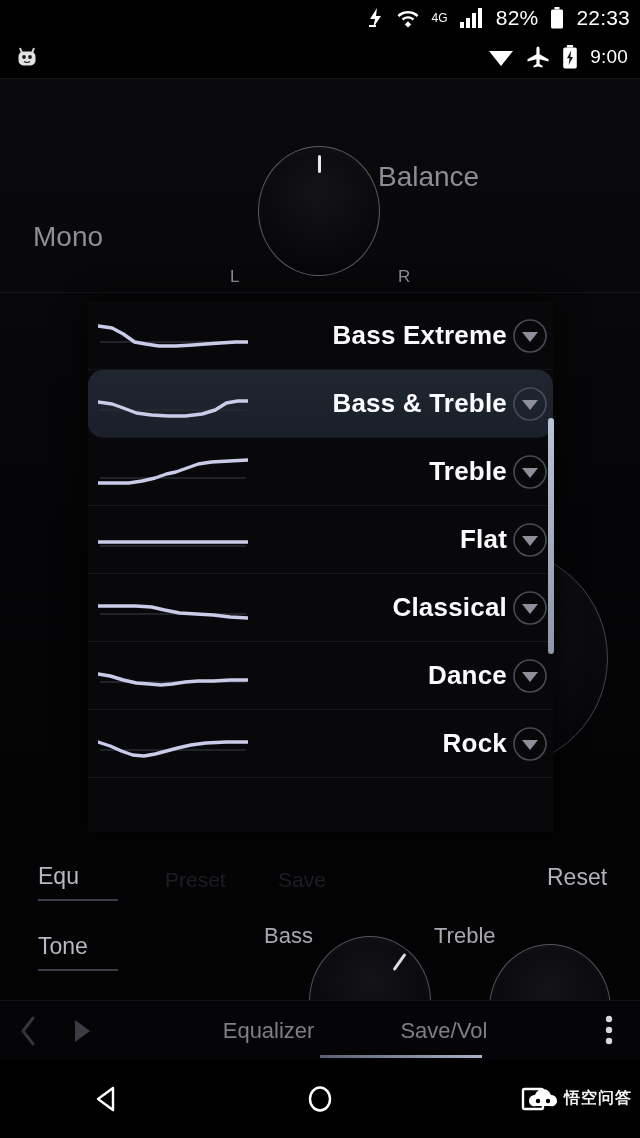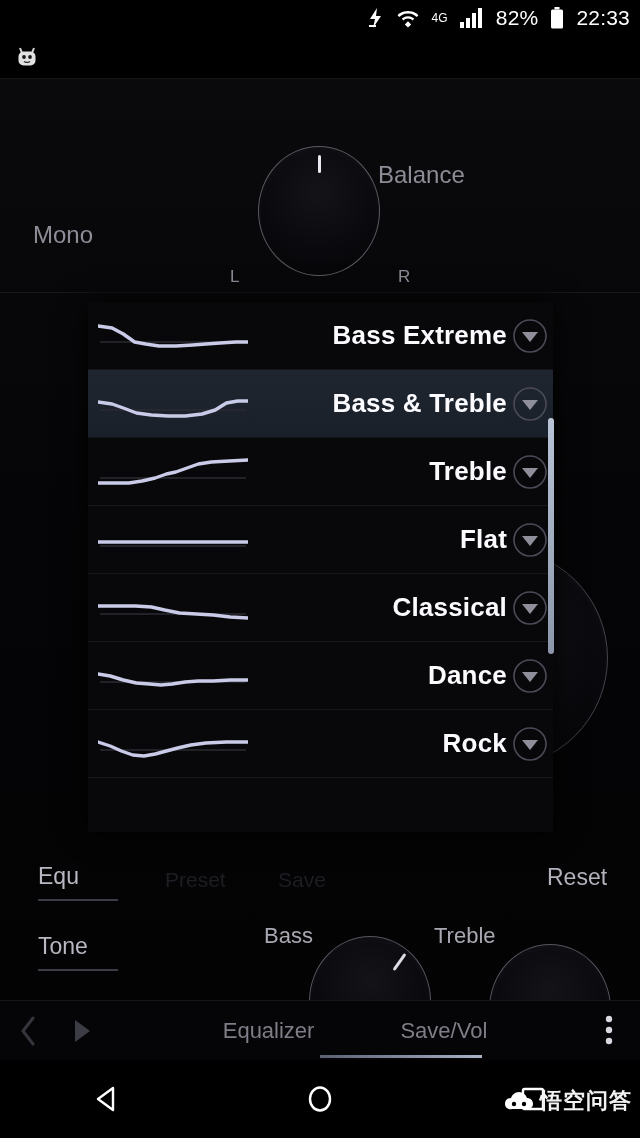--- a/index.html
+++ b/index.html
@@ -38,21 +38,21 @@
   
   #balance-section { position: absolute; left: 0; top: 0; width: 640px; height: 222px; }
   .knob {
     position: absolute; border-radius: 50%;
     background: radial-gradient(circle at 50% 35%, #131318 0%, #0a0a0e 55%, #030305 100%);
     border: 1px solid #9a9aa2;
     box-shadow: inset 0 2px 10px rgba(255,255,255,.03);
   }
   .knob-dim { border-color: #5a5a62; }
   .knob-ind { position: absolute; background: #e9e9f2; border-radius: 2px; }
-  .lbl { position: absolute; color: #8d8d97; font-size: 24px; white-space: nowrap; }
+  .lbl { position: absolute; color: #8d8d97; font-size: 28px; white-space: nowrap; }
   .lbl-sm { font-size: 17px; }
 
   
   #lower-controls { position: absolute; left: 0; top: 600px; width: 640px; height: 382px; }
   .side-tab { position: absolute; left: 38px; }
   .side-tab .side-tab-label { color: #b8b8c2; font-size: 23px; }
   .side-tab .side-tab-rule { width: 80px; height: 2px; background: #3b3b4a; margin-top: 9px; }
   .ghost { color: #1d1d24; }
 
   
@@ -60,21 +60,21 @@
     position: absolute; left: 88px; top: 224px; width: 465px; height: 530px;
     background: #08080b;
     box-shadow: 0 0 26px rgba(0,0,0,.9);
     overflow: hidden;
   }
   .preset-row {
     position: relative; display: flex; align-items: center;
     height: 68px; padding: 0 0 0 10px;
     border-bottom: 1px solid #15151b;
   }
-  .preset-row.selected { background: linear-gradient(#20262f, #1a202a); }
+  .preset-row.selected { background: linear-gradient(#20262f, #1a202a); border-radius: 15px; }
   .curve { width: 150px; height: 44px; flex: 0 0 150px; }
   .curve svg { display: block; width: 150px; height: 44px; }
   .preset-name {
     flex: 1 1 auto; margin-left: 16px;
     color: #fbfbff; font-size: 26px; font-weight: bold; letter-spacing: .2px; text-align: right;
   }
   .expand-btn { flex: 0 0 46px; width: 46px; display: flex; align-items: center; justify-content: center; }
   .expand-btn svg { display: block; }
   #preset-scrollbar {
     position: absolute; left: 548px; top: 340px; width: 6px; height: 236px;
@@ -95,21 +95,21 @@
     color: #4d7c0f; font-size: 27px; font-weight: bold;
   }
   #page-underline { position: absolute; left: 320px; top: 1055px; width: 162px; height: 3px;
     background: linear-gradient(90deg,#5a5f72,#aab2c6); }
 
   
   #navbar { position: absolute; left: 0; top: 1060px; width: 640px; height: 78px; background: #000;
     display: flex; align-items: center; justify-content: space-around; }
   .nav-btn { width: 90px; height: 78px; display: flex; align-items: center; justify-content: center; }
   #watermark { position: absolute; right: 8px; top: 1086px; display: flex; align-items: center; gap: 6px; }
-  #watermark-text { color: #f2f2f2; font-size: 22px; font-weight: bold; letter-spacing: 1px; }
+  #watermark-text { color: #f2f2f2; font-size: 16px; font-weight: bold; letter-spacing: 1px; }
 </style>
 </head>
 <body>
 
 <div id="screen">
 
   <div class="statusbar" id="statusbar-system">
     <div class="sb-group">
       <span class="ic">
         <svg width="18" height="22" viewBox="0 0 18 22">
@@ -147,20 +147,40 @@
   <div class="statusbar" id="statusbar-app">
     <span class="ic">
       <svg width="26" height="26" viewBox="0 0 26 26">
         <path d="M6 4 L8 9 M20 4 L18 9" stroke="#d8d8d8" stroke-width="2" fill="none"></path>
         <rect x="4.5" y="7.5" width="17" height="14" rx="5" fill="#e2e2e2"></rect>
         <circle cx="10" cy="13" r="1.9" fill="#1a1a1a"></circle>
         <circle cx="16" cy="13" r="1.9" fill="#1a1a1a"></circle>
         <path d="M10 17.5 Q13 19.4 16 17.5" stroke="#1a1a1a" stroke-width="1.3" fill="none"></path>
       </svg>
     </span>
+    <div class="sb-group">
+      <span class="ic">
+        <svg width="26" height="20" viewBox="0 0 26 20">
+            <path d="M1 4 L25 4 L13 19 Z" fill="#fff"></path>
+          </svg>
+      </span>
+      <span class="ic">
+        <svg width="24" height="24" viewBox="0 0 24 24">
+            <path d="M12 1.5 C10.9 1.5 10.4 2.4 10.4 4.6 V9.3 L1.5 14.3 V16.6 L10.4 14.2 V19 L7.4 21 V22.6 L12 21.5 L16.6 22.6 V21 L13.6 19 V14.2 L22.5 16.6 V14.3 L13.6 9.3 V4.6 C13.6 2.4 13.1 1.5 12 1.5 Z" fill="#fff"></path>
+          </svg>
+      </span>
+      <span class="ic">
+        <svg width="16" height="24" viewBox="0 0 16 24">
+          <rect x="5" y="0" width="6" height="2.5" fill="#fff"></rect>
+          <rect x="1.2" y="2.5" width="13.6" height="21" rx="2" fill="#fff"></rect>
+          <path d="M9.2 5.5 L5 13.2 H7.6 L6.6 20 L11 12 H8.4 Z" fill="#111"></path>
+        </svg>
+      </span>
+      <span class="sb-text small">9:00</span>
+    </div>
   </div>
 
   <div id="app-body">
     <div class="hairline" style="top:0"></div>
 
     <div id="balance-section">
       <div class="lbl" style="left:33px; top:143px;">Mono</div>
       <div class="knob knob-dim" style="left:258px; top:68px; width:122px; height:130px;">
         <div class="knob-ind" style="left:59px; top:8px; width:3px; height:18px;"></div>
       </div>

